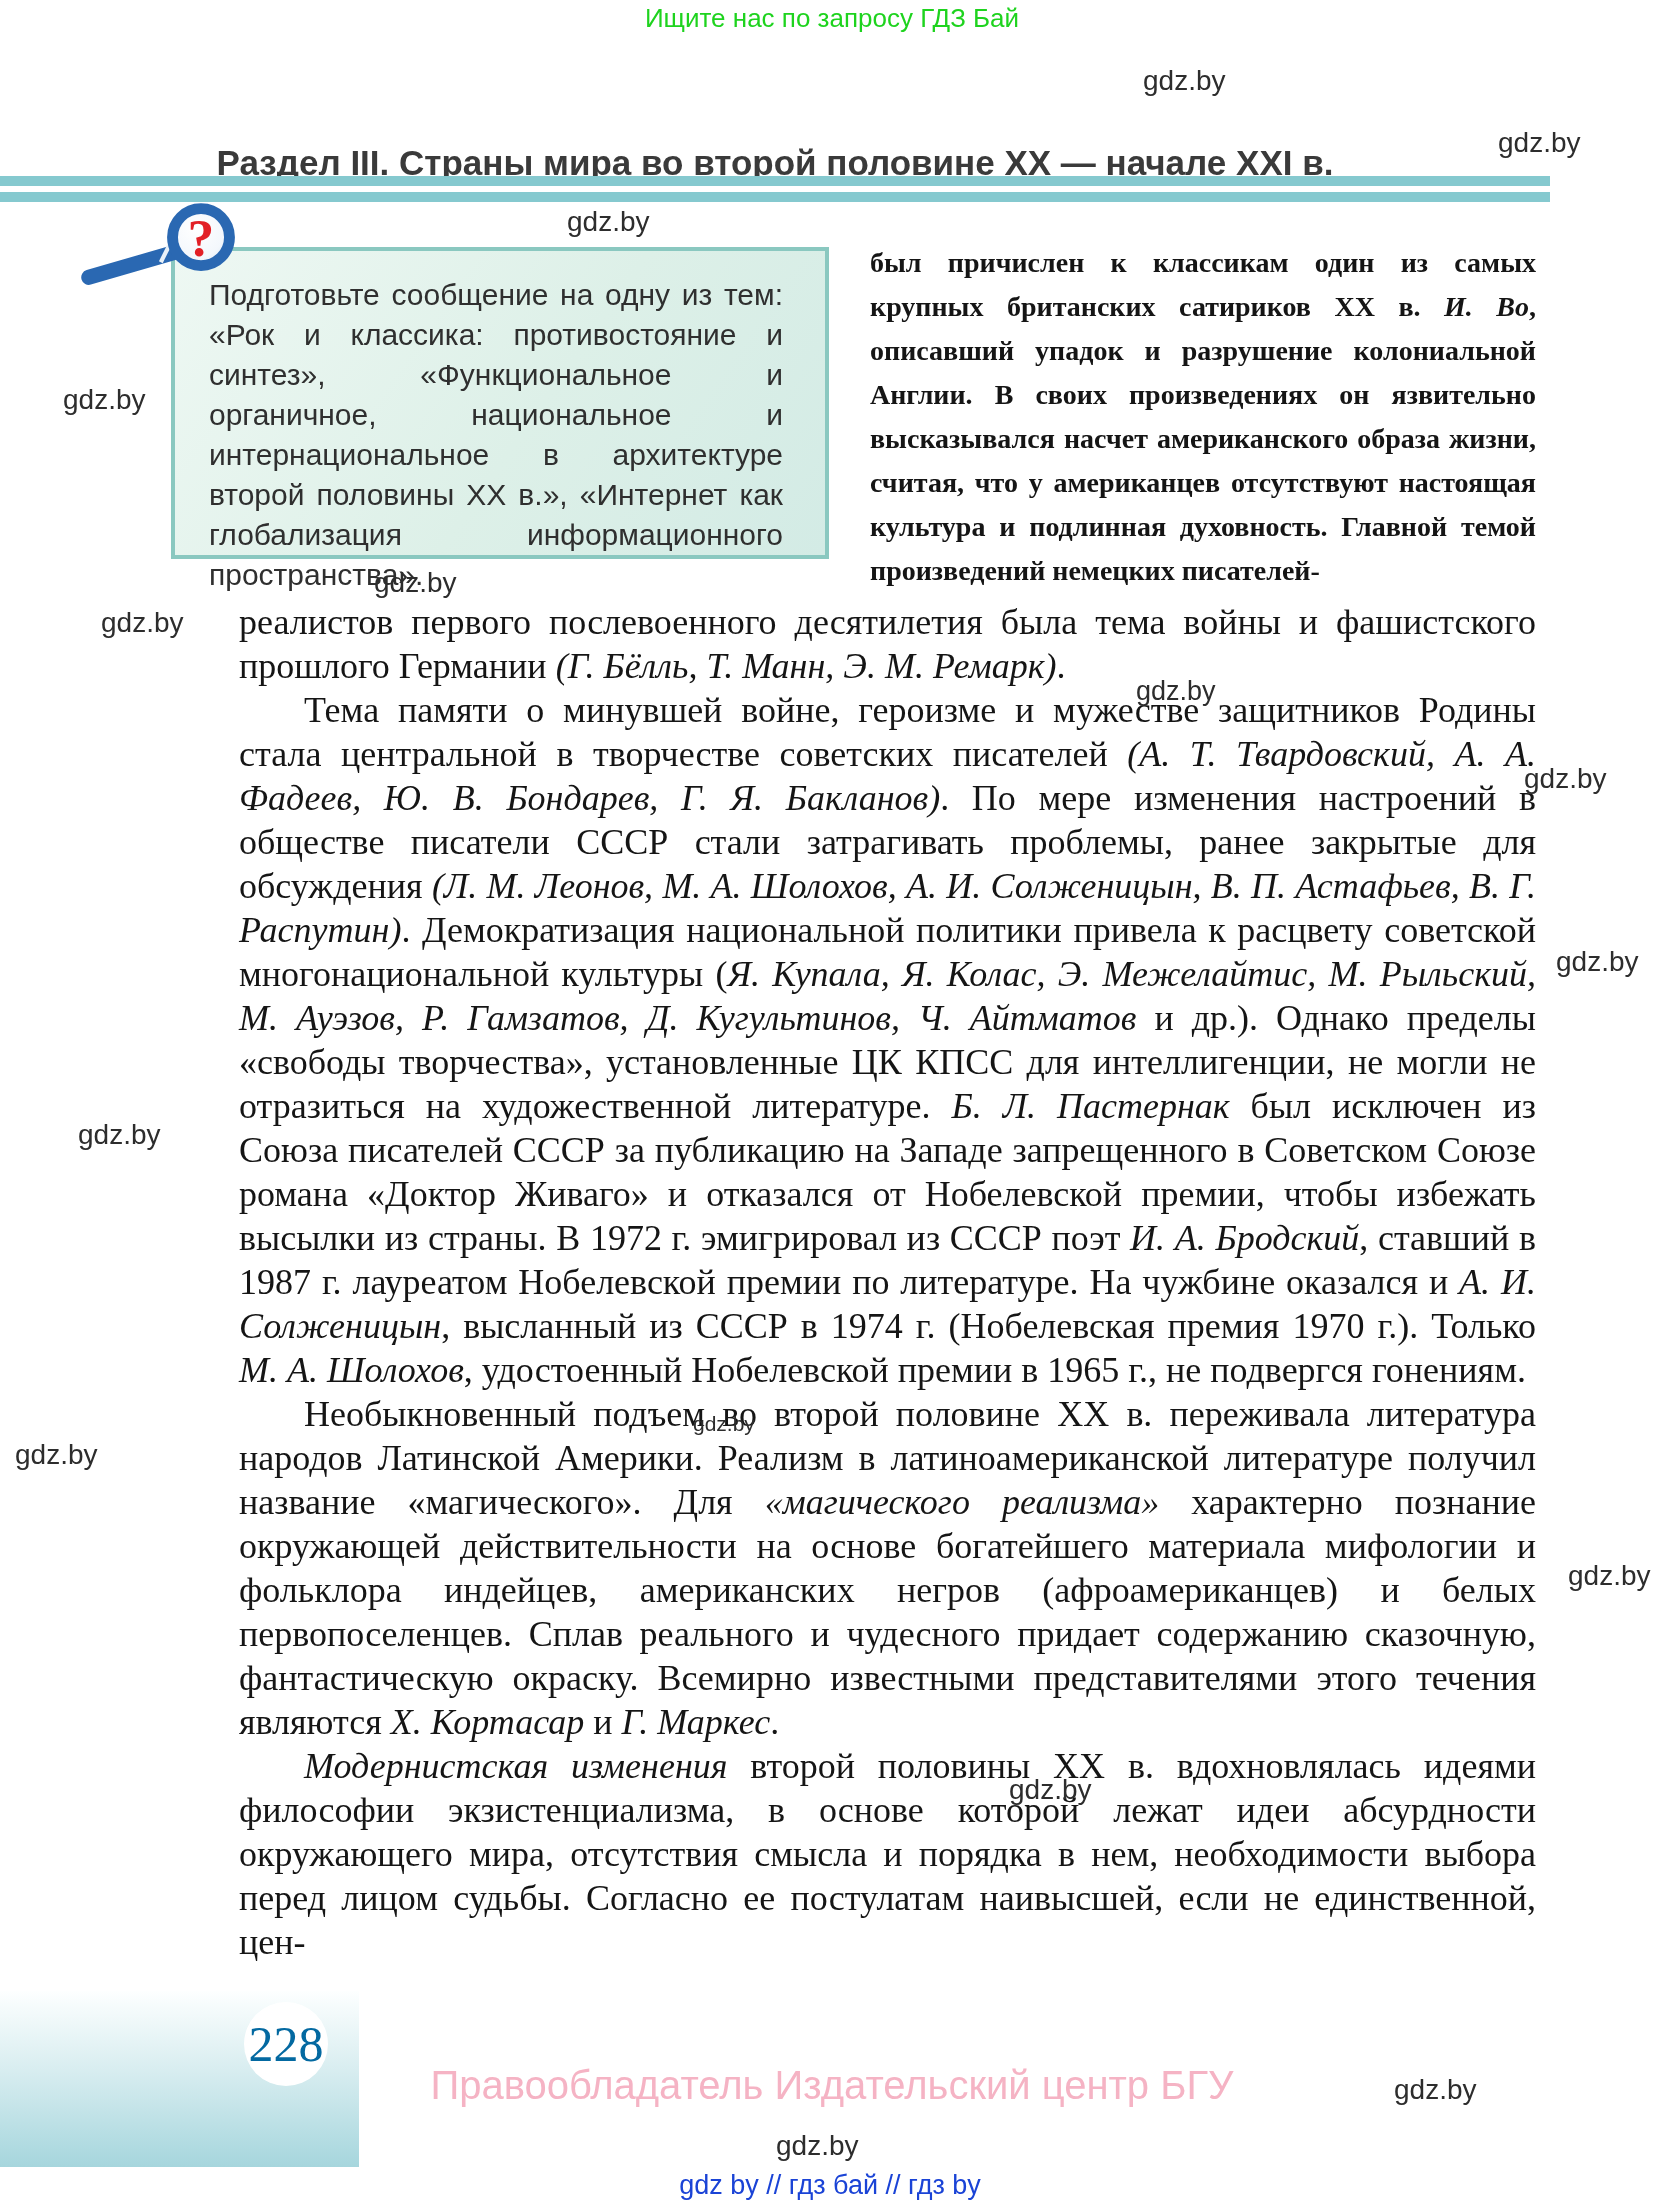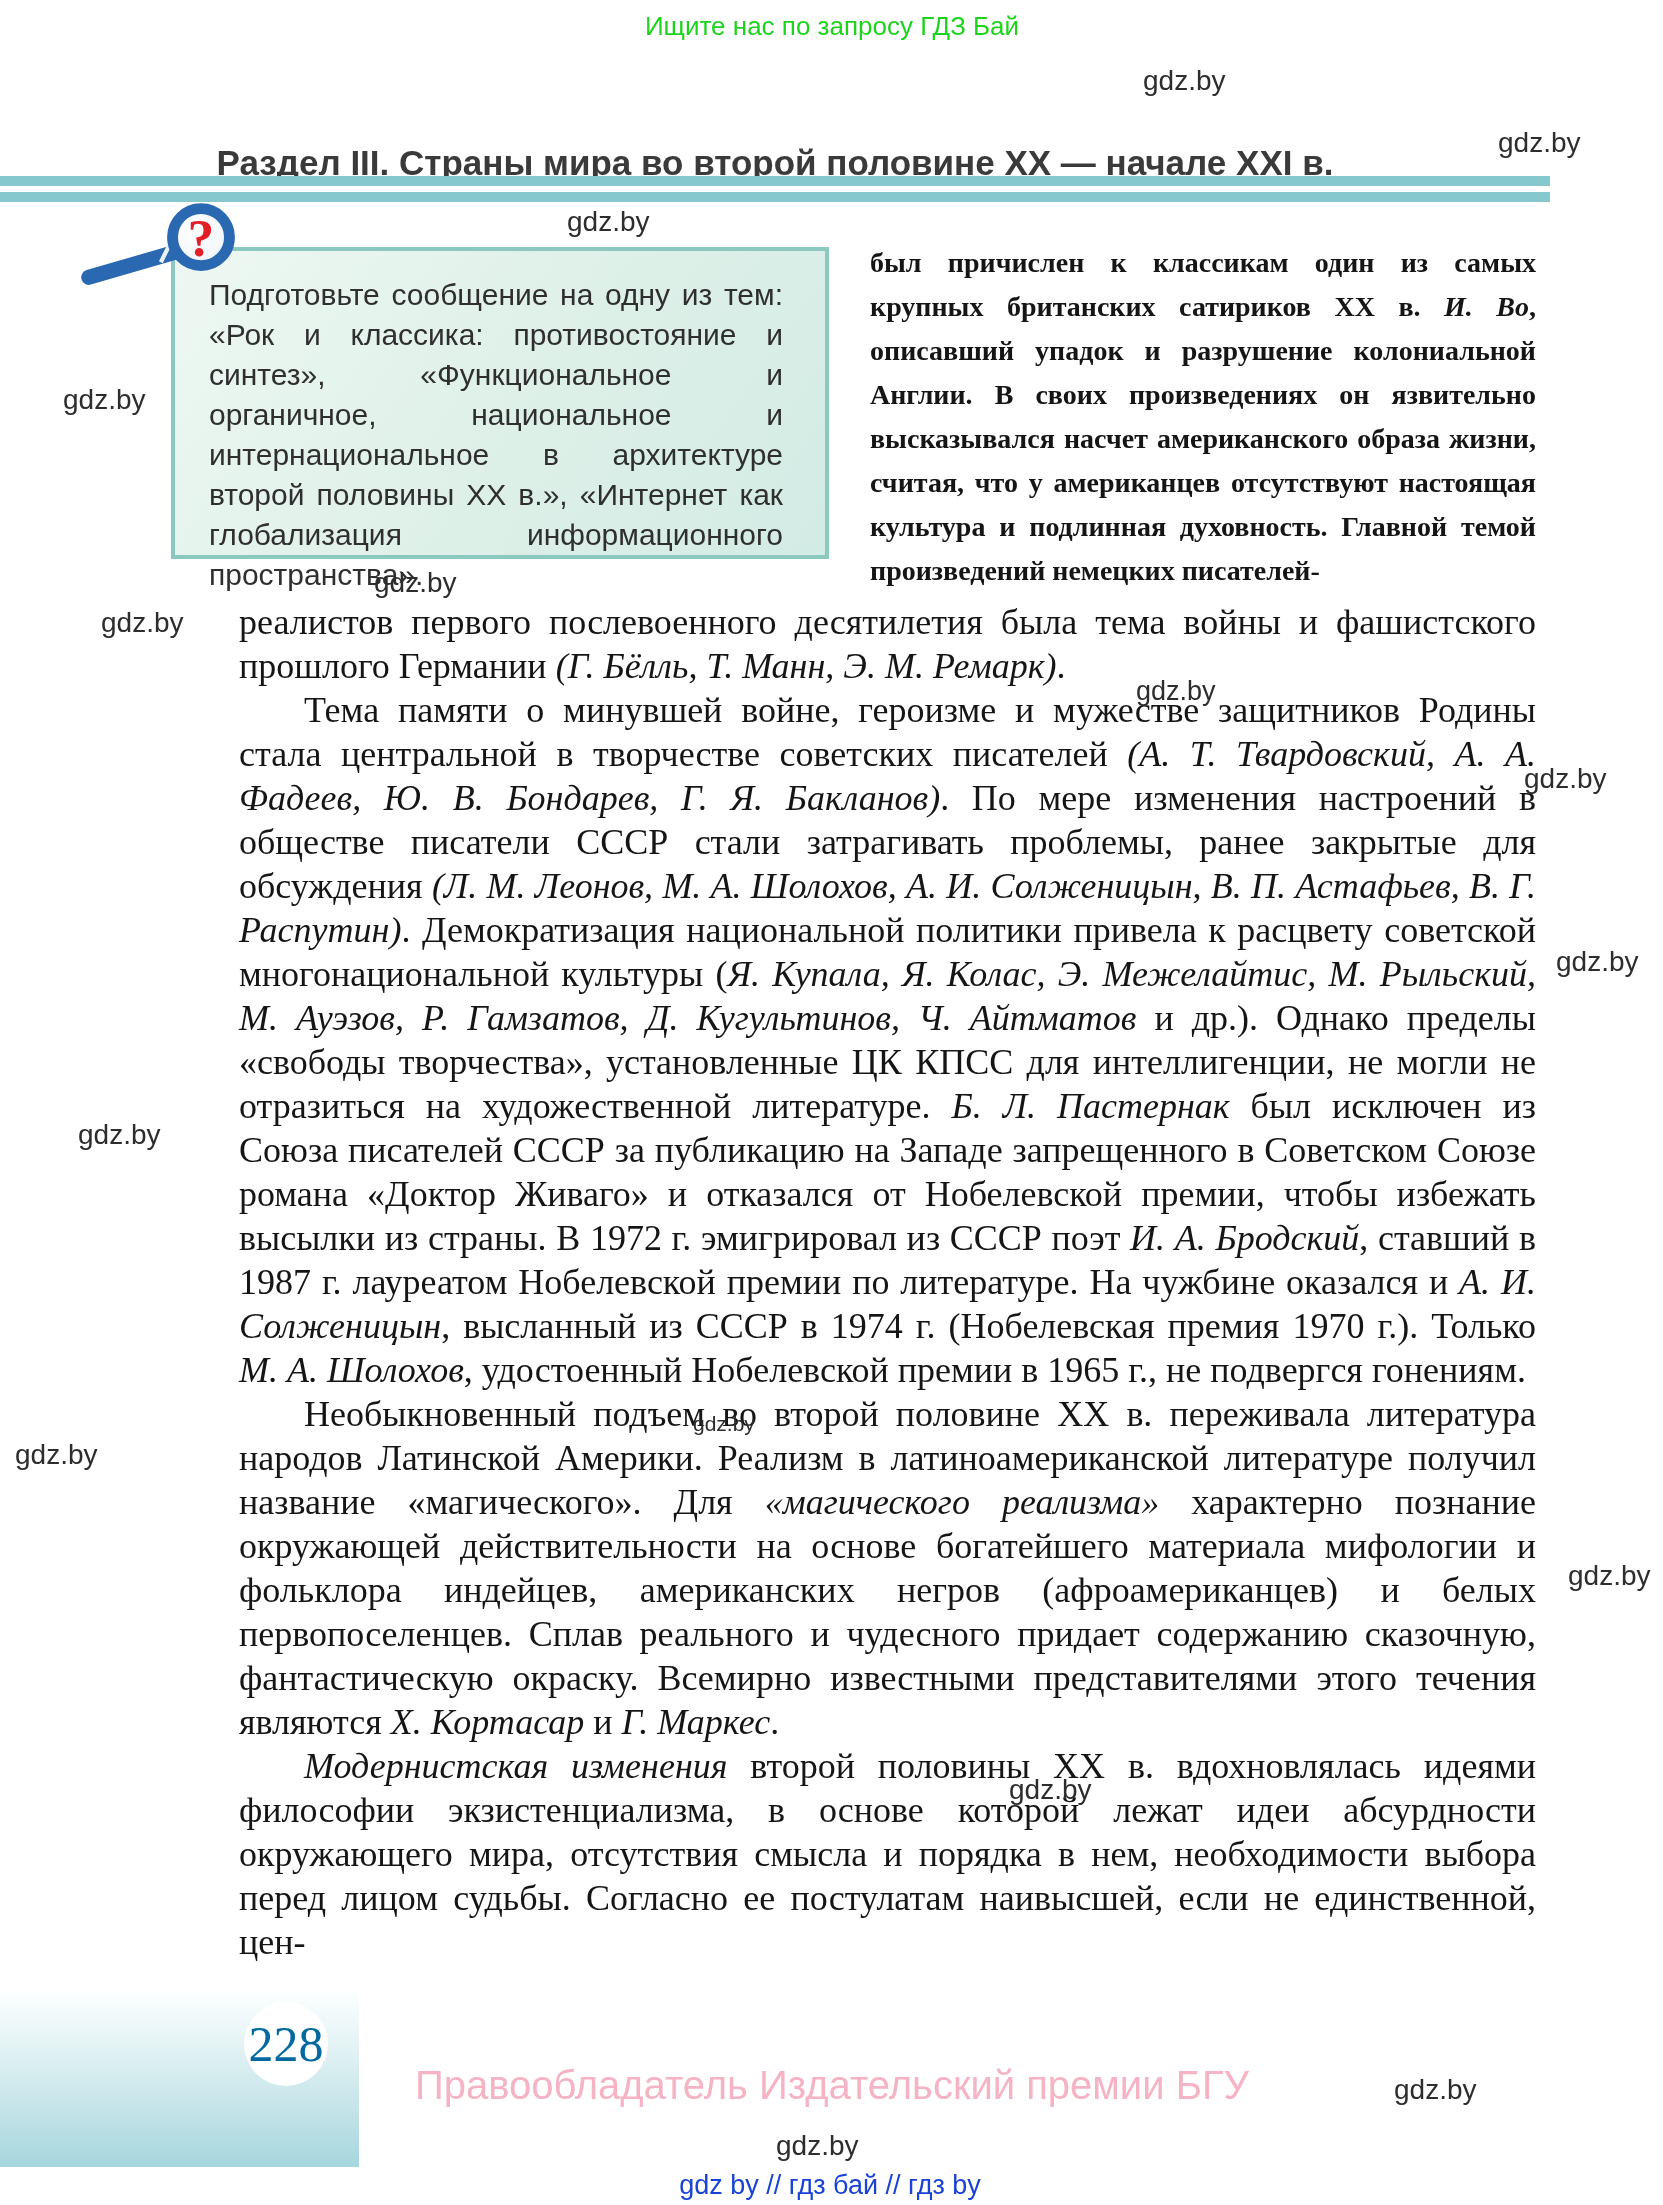--- a/index.html
+++ b/index.html
@@ -1,20 +1,20 @@
 <!DOCTYPE html>
 <html style="font-size:13.4px"><head>
 <meta charset="utf-8">
 <style>
   * { margin:0; padding:0; box-sizing:border-box; }
   html,body { background:#ffffff; }
   .page { position:relative; width:1664px; height:2205px; background:#ffffff;
           font-family:"Liberation Serif", serif; color:#151515; overflow:hidden; }
 
-  .promo { position:absolute; top:11px; left:0; width:100%; text-align:center;
+  .promo { position:absolute; top:3px; left:0; width:100%; text-align:center;
            font-family:"Liberation Sans", sans-serif; font-size:26px; color:#1ed31e; }
 
   .hdr { position:absolute; top:117px; left:0; width:1550px; text-align:center;
          font-family:"Liberation Sans", sans-serif; font-weight:bold;
          font-size:35px; color:#3a3a3a;margin-top:26px; }
 
   .rule { position:absolute; left:0; width:1550px; height:10px; background:#85c9cf; }
   .rule1 { top:176px; } .rule2 { top:192px; }
 
   .wm { position:absolute; font-family:"Liberation Sans", sans-serif; color:#2d2d2d;
@@ -107,18 +107,18 @@
       <span class="wm" style="left: 170px; top: 2009px; font-size: 28px;">gdz.by</span>
       <span class="wm" style="left: 1394px; top: 2074px; font-size: 28px;">gdz.by</span>
       <span class="wm" style="left: 776px; top: 2130px; font-size: 28px;">gdz.by</span>
     </div>
 
   <div class="brect"></div>
   <div class="pcircle">
     <span>228</span>
   </div>
 
-  <div class="copy">Правообладатель Издательский премии БГУ</div>
+  <div class="copy">Правообладатель Издательский центр БГУ</div>
 
   <div class="flinks">gdz by  //  гдз бай  //  гдз by</div>
 
 </div>
 
 
 </body></html>

